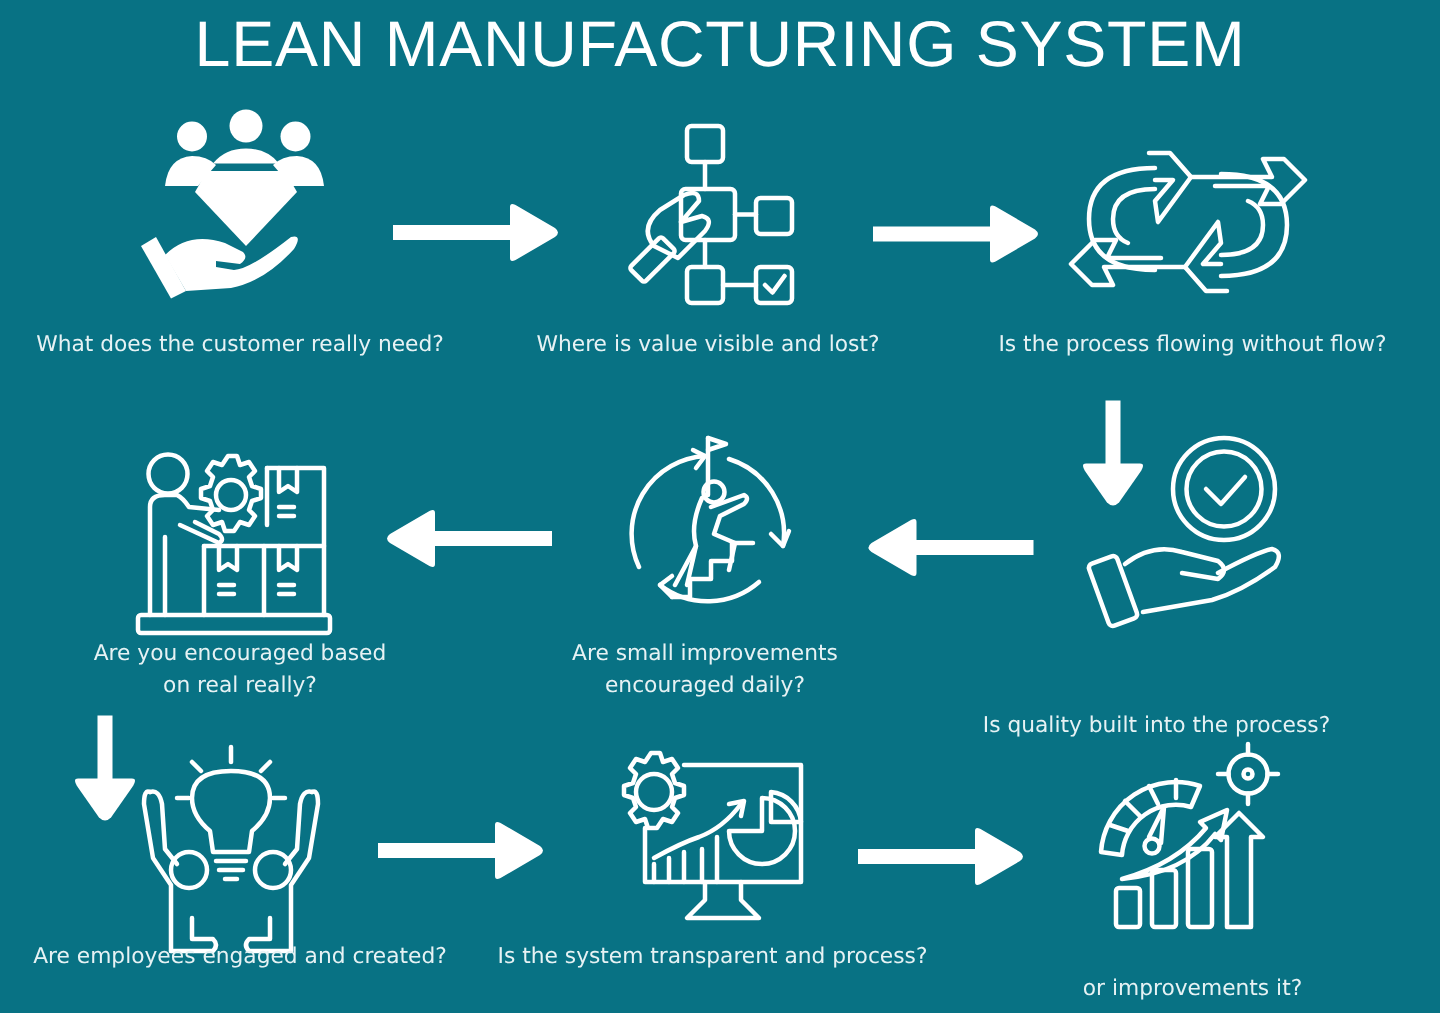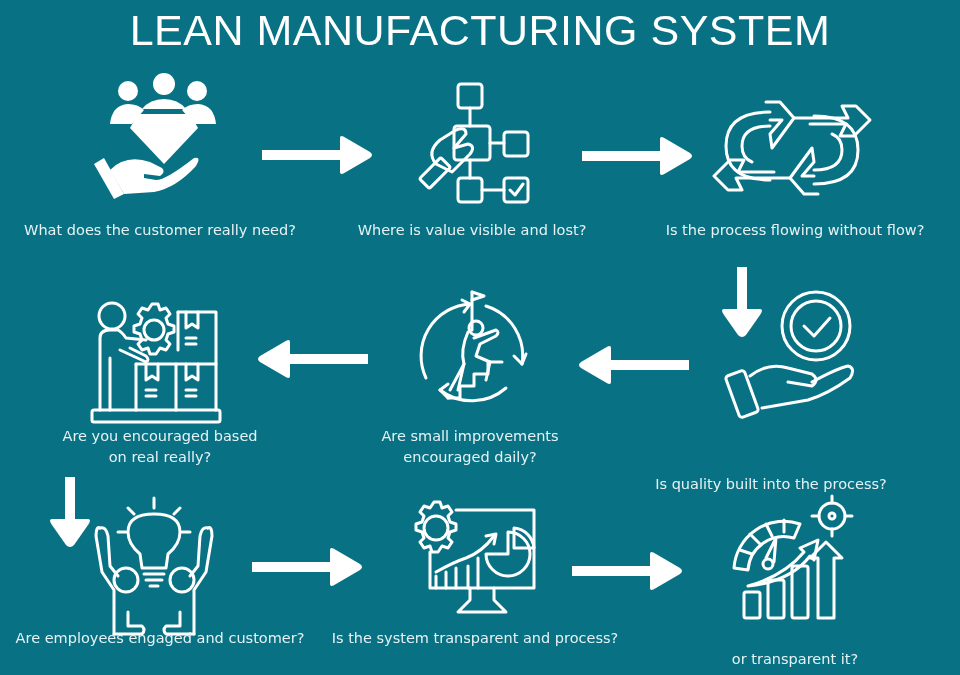--- a/index.html
+++ b/index.html
@@ -162,21 +162,21 @@
     <path d="M58 90 L66 90"></path>
     <path d="M8 32 Q4 30 4 40 L10 76 L22 94 L22 138"></path>
     <path d="M8 32 Q14 30 16 40 L18 70 L26 80"></path>
     <circle cx="34" cy="84" r="12"></circle>
     <path d="M22 138 L50 138 Q54 134 50 130 L36 130 L36 116"></path>
     <path d="M116 32 Q120 30 120 40 L114 76 L102 94 L102 138"></path>
     <path d="M116 32 Q110 30 108 40 L106 70 L98 80"></path>
     <circle cx="90" cy="84" r="12"></circle>
     <path d="M102 138 L74 138 Q70 134 74 130 L88 130 L88 116"></path>
   </svg>
-  <div class="caption" style="left:5px;top:628px;width:310px;">Are employees engaged and customer?</div>
+  <div class="caption" style="left:5px;top:628px;width:310px;">Are employees engaged and created?</div>
 </div>
 
 <div class="step">
   <svg class="icon ic" style="left:410px;top:498px;" width="130" height="122" viewBox="0 0 130 122">
     <path d="M24 4 L30 4 L32 10 L38 8 L42 14 L38 18 L40 24 L46 26 L46 32 L40 34 L38 40 L42 44 L38 50 L32 48 L28 54 L22 54 L20 48 L14 50 L10 44 L14 40 L12 34 L6 32 L6 26 L12 24 L14 18 L10 14 L14 8 L20 10 Z"></path>
     <circle cx="26" cy="30" r="12"></circle>
     <path d="M46 12 L124 12 L124 90 L20 90 L20 54"></path>
     <path d="M26 74 Q44 64 56 60 Q72 54 84 38"></path>
     <path d="M76 38 L86 36 L84 46"></path>
     <path d="M26 90 L26 78 M36 90 L36 74 M46 90 L46 70 M58 90 L58 68 M68 90 L68 60"></path>
@@ -197,21 +197,21 @@
     <circle cx="40" cy="70" r="5"></circle>
     <path d="M38 64 L48 44 L46 68"></path>
     <path d="M20 92 Q56 82 76 58 L72 54 L90 46 L86 66 L82 62 Q62 88 20 92"></path>
     <rect x="16" y="98" width="16" height="26" rx="2"></rect>
     <rect x="40" y="86" width="16" height="38" rx="2"></rect>
     <rect x="64" y="72" width="16" height="52" rx="2"></rect>
     <path d="M90 124 L90 64 L82 64 L98 48 L114 64 L106 64 L106 124 Z"></path>
   </svg>
   <div class="caption" style="left:650px;top:628px;width:290px;">
     <br>
-    <span>or transparent it?</span>
+    <span>or improvements it?</span>
   </div>
 </div>
 
 <svg class="arrow solid" style="left:262px;top:136px;" width="112" height="40" viewBox="0 0 112 40">
   <rect x="0" y="14" width="80" height="10"></rect>
   <path d="M78 2 Q78 -2 84 2 L108 16 Q112 19 108 22 L84 36 Q78 40 78 36 Z"></path>
 </svg>
 <svg class="arrow solid" style="left:582px;top:137px;" width="112" height="40" viewBox="0 0 112 40">
   <rect x="0" y="14" width="80" height="10"></rect>
   <path d="M78 2 Q78 -2 84 2 L108 16 Q112 19 108 22 L84 36 Q78 40 78 36 Z"></path>

